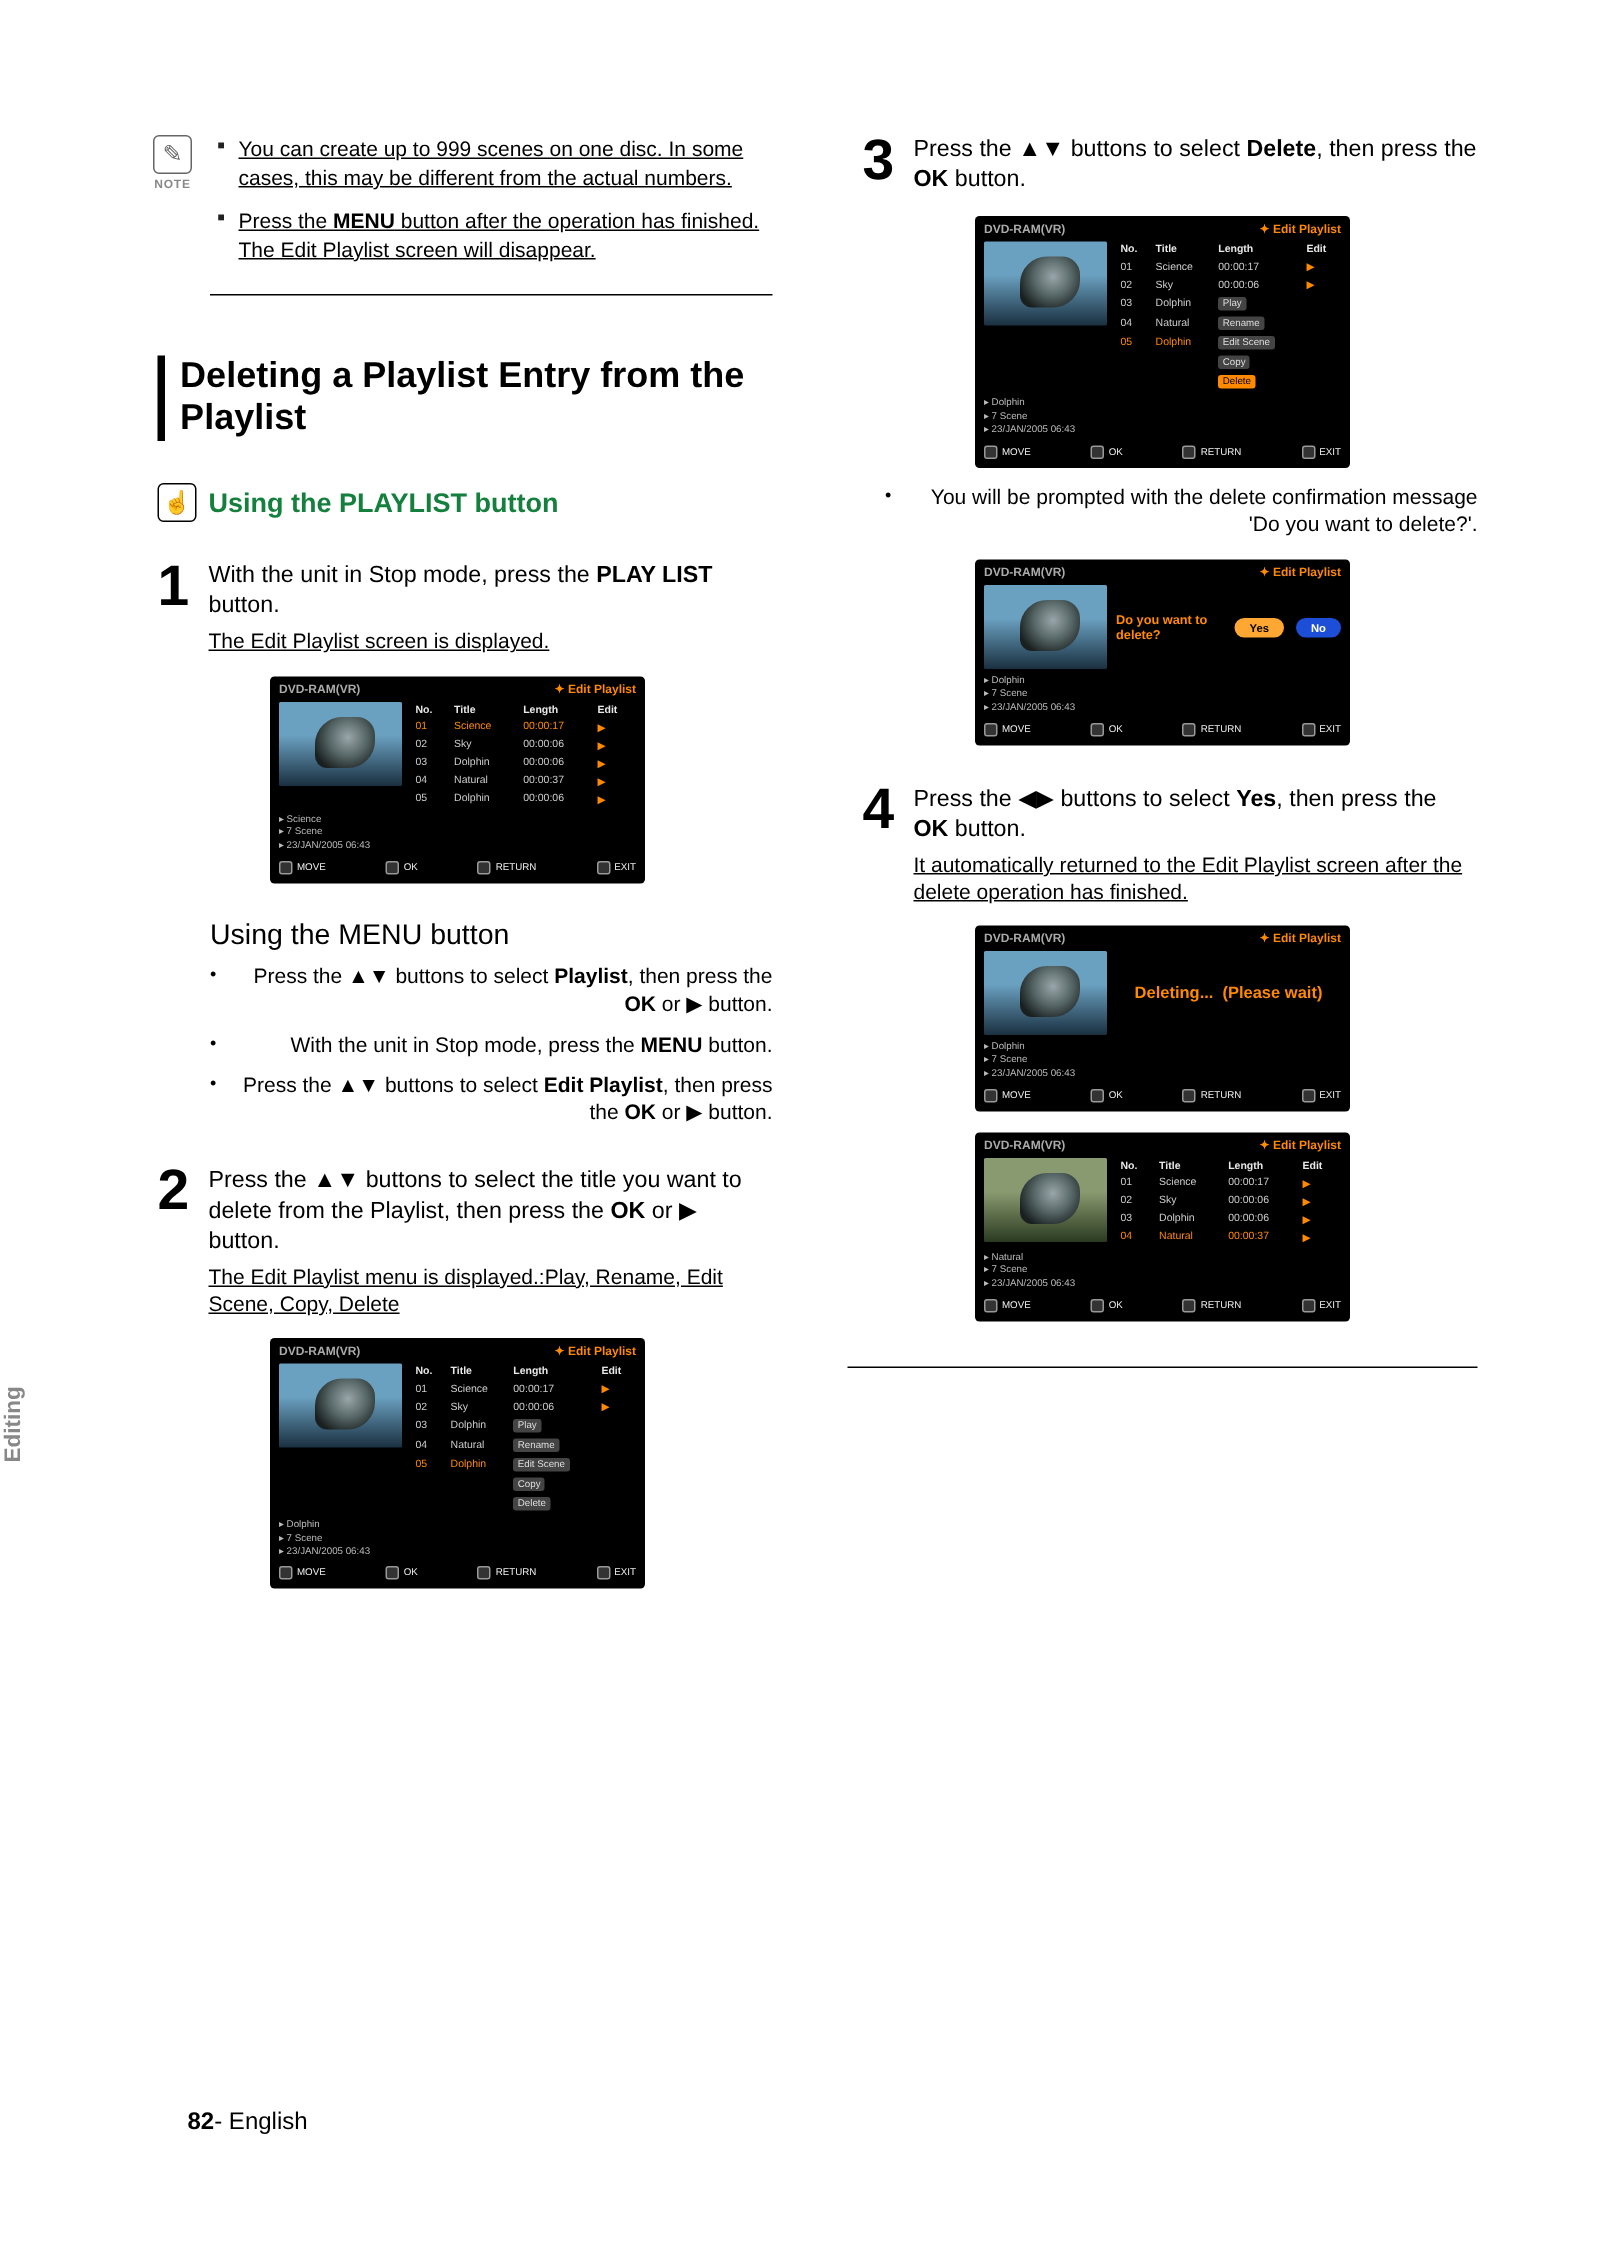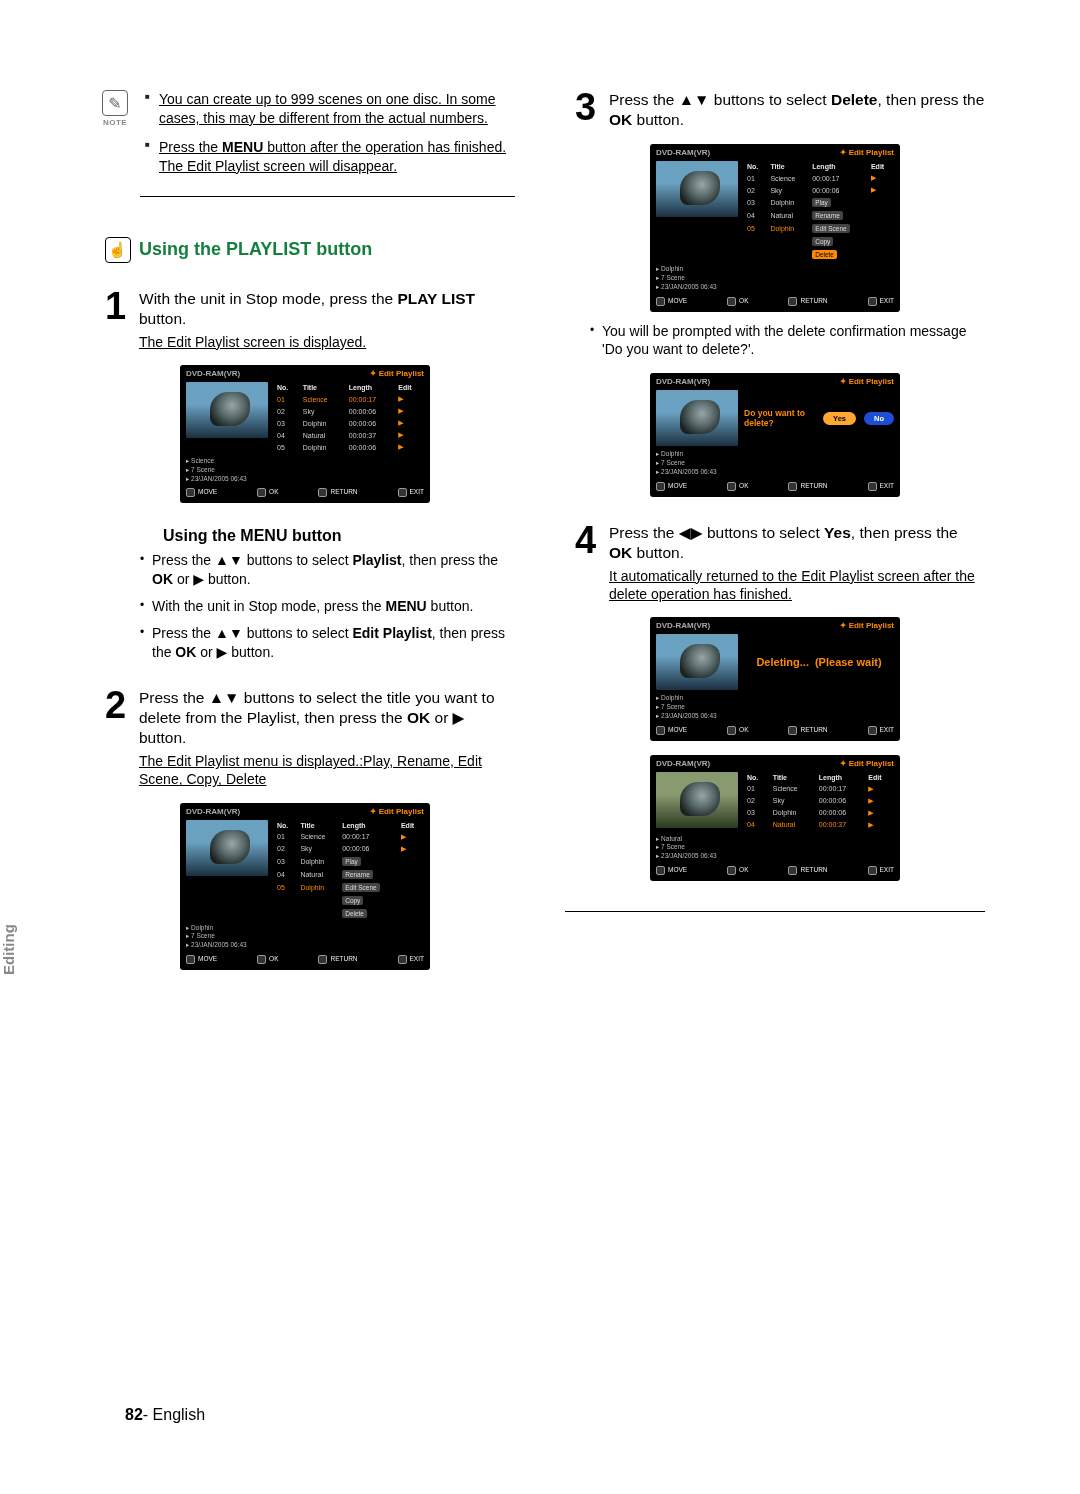--- a/index.html
+++ b/index.html
@@ -49,22 +49,22 @@
   .sub-head { display: flex; align-items: center; gap: 8px; margin: 28px 0 0 10px; }
   .hand-icon {
     width: 26px; height: 26px; border: 1.5px solid #000; border-radius: 4px;
     display: inline-flex; align-items: center; justify-content: center; font-size: 15px;
   }
   .sub-title { font-size: 18px; font-weight: bold; color: #15803d; }
   .step { display: flex; gap: 8px; margin: 26px 0 4px 10px; }
   .step-num { font-size: 38px; font-weight: bold; line-height: 0.9; min-width: 26px; }
   .step-body { font-size: 15.5px; line-height: 1.3; }
   .step-desc { font-size: 14px; margin: 2px 0 8px 44px; line-height: 1.3; text-decoration: underline; }
-  .sub-b { font-size: 16px; font-weight: bold; margin: 24px 0 6px 68px; }
-  .dot-list { list-style: none; margin-left: 45px; font-size: 14px; line-height: 1.35; }
+  .sub-b { font-size: 19px; font-weight: normal; margin: 24px 0 6px 45px; }
+  .dot-list { list-style: none; margin-left: 45px; font-size: 14px; line-height: 1.35; text-align: right; }
   .dot-list li { position: relative; padding-left: 12px; margin-bottom: 8px; }
   .dot-list li::before { content: "•"; position: absolute; left: 0; top: 0; font-size: 12px; }
   .bold { font-weight: bold; }
   .footer { position: absolute; left: 125px; bottom: 70px; font-size: 16px; }
   .footer .pg { font-weight: bold; }
 
   
   .osd { width: 250px; background: #000; color: #fff; font-size: 8px; border-radius: 3px;
          margin: 14px auto 10px auto; padding-bottom: 4px; }
   .osd-top { display: flex; justify-content: space-between; padding: 4px 6px; color: #aaa; font-weight: bold; }
@@ -110,20 +110,24 @@
         <div class="note-icon-box">✎</div>
         <div class="note-label">NOTE</div>
       </div>
       <ul class="bullet-list">
         <li>You can create up to 999 scenes on one disc. In some cases, this may be different from the actual numbers.</li>
         <li>Press the <span class="bold">MENU</span> button after the operation has finished. The Edit Playlist screen will disappear.</li>
       </ul>
     </div>
     <hr class="hr1">
 
+    <div class="sec-head">
+      <div class="vbar"></div>
+      <div class="sec-title">Deleting a Playlist Entry from the Playlist</div>
+    </div>
 
     <div class="sub-head">
       <div class="hand-icon">☝</div>
       <div class="sub-title">Using the PLAYLIST button</div>
     </div>
 
     <div class="step">
       <div class="step-num">1</div>
       <div class="step-body">
         <span>With the unit in Stop mode, press the </span><span class="bold">PLAY LIST</span><span> button.</span>

